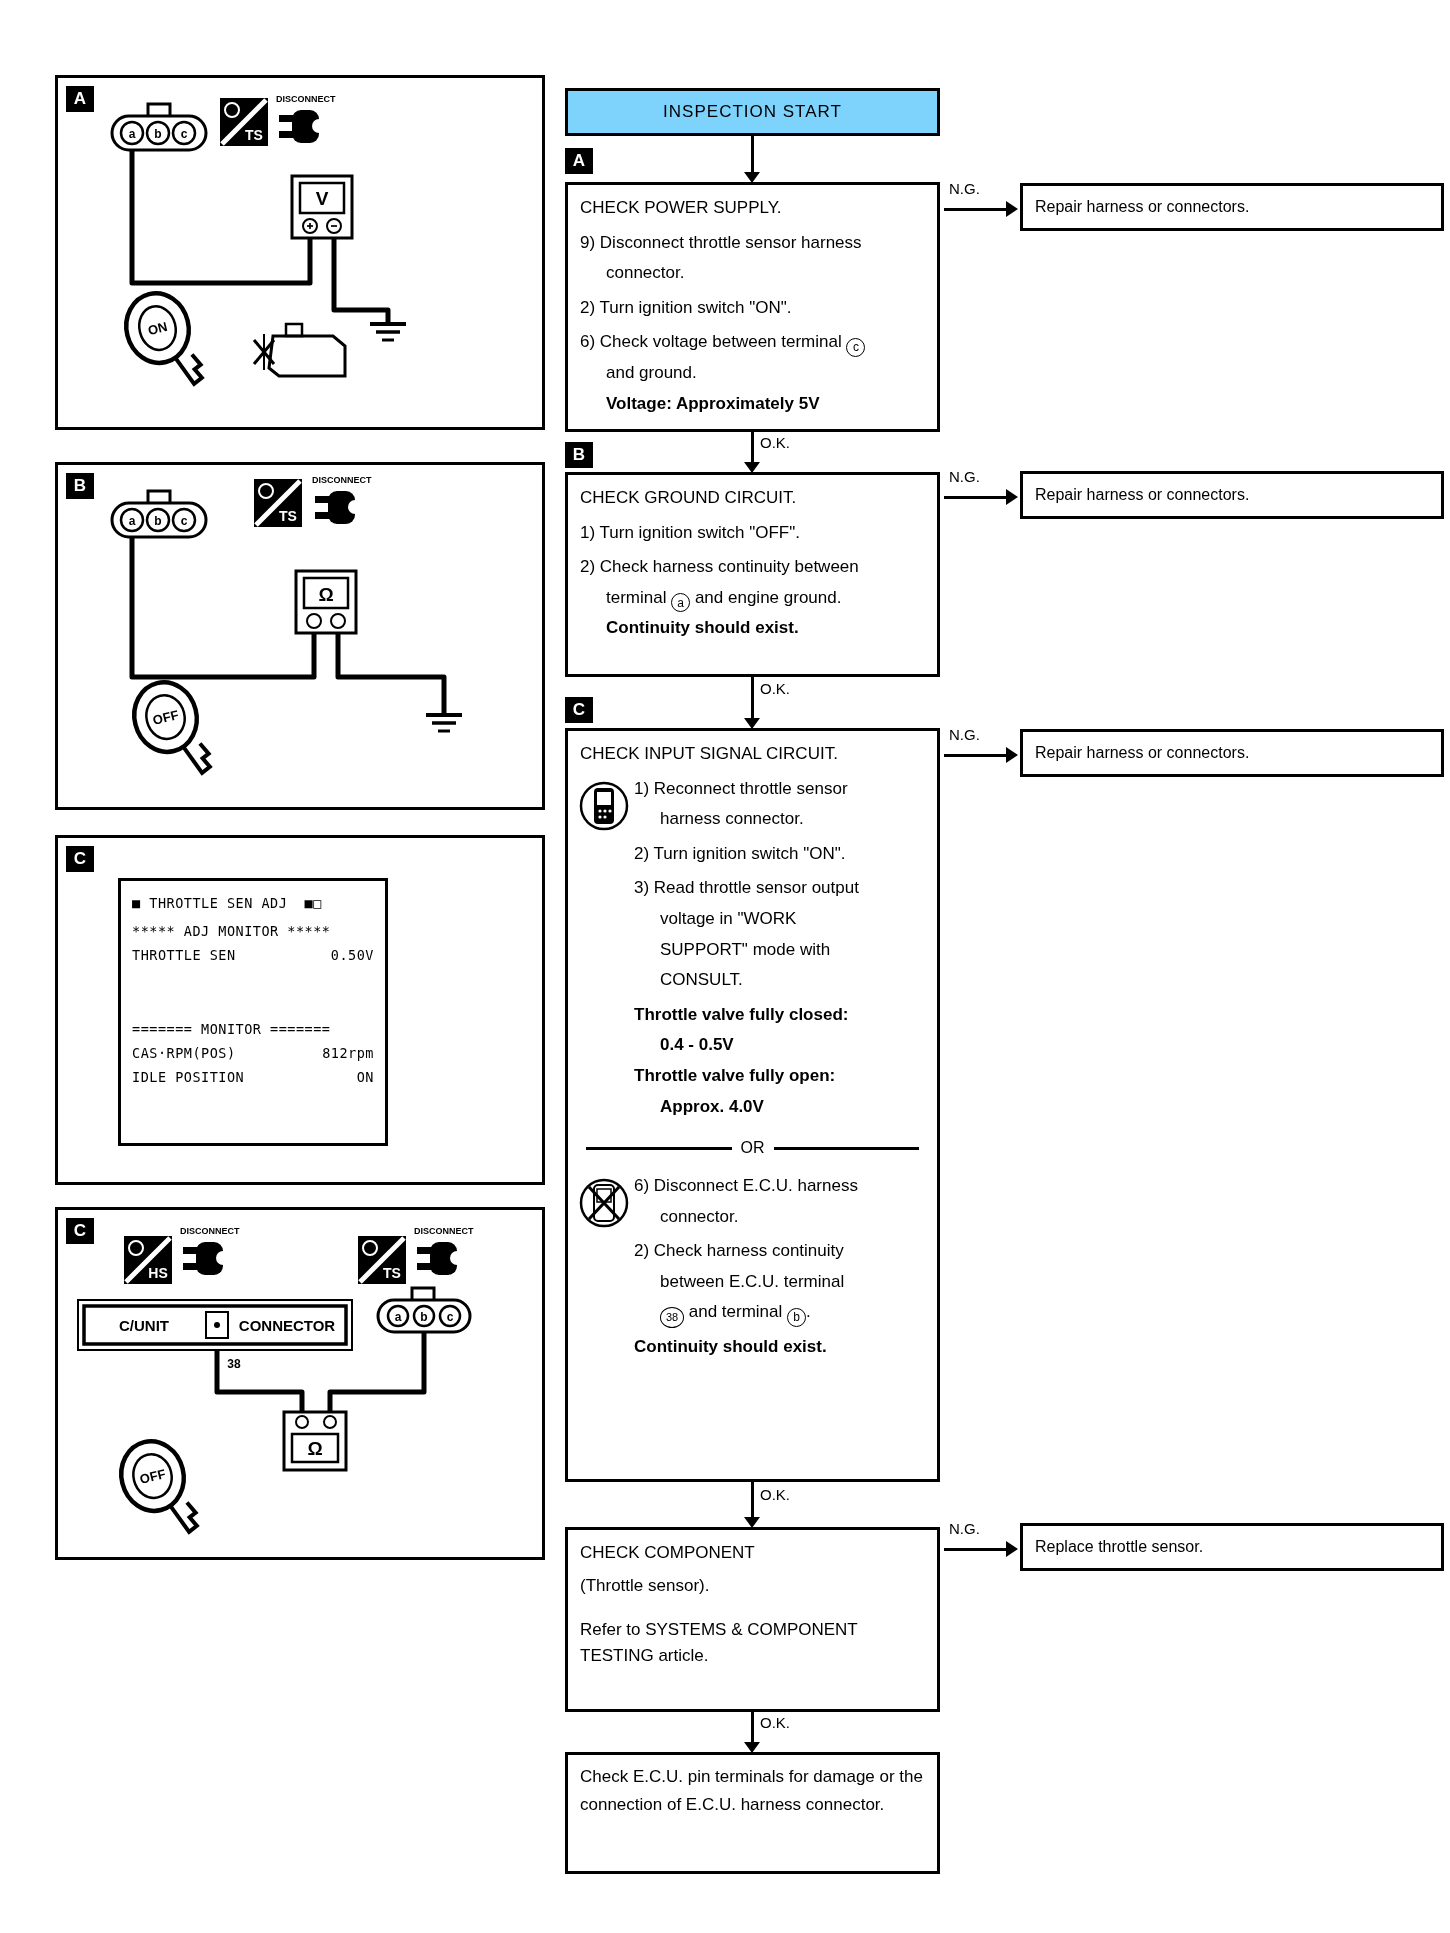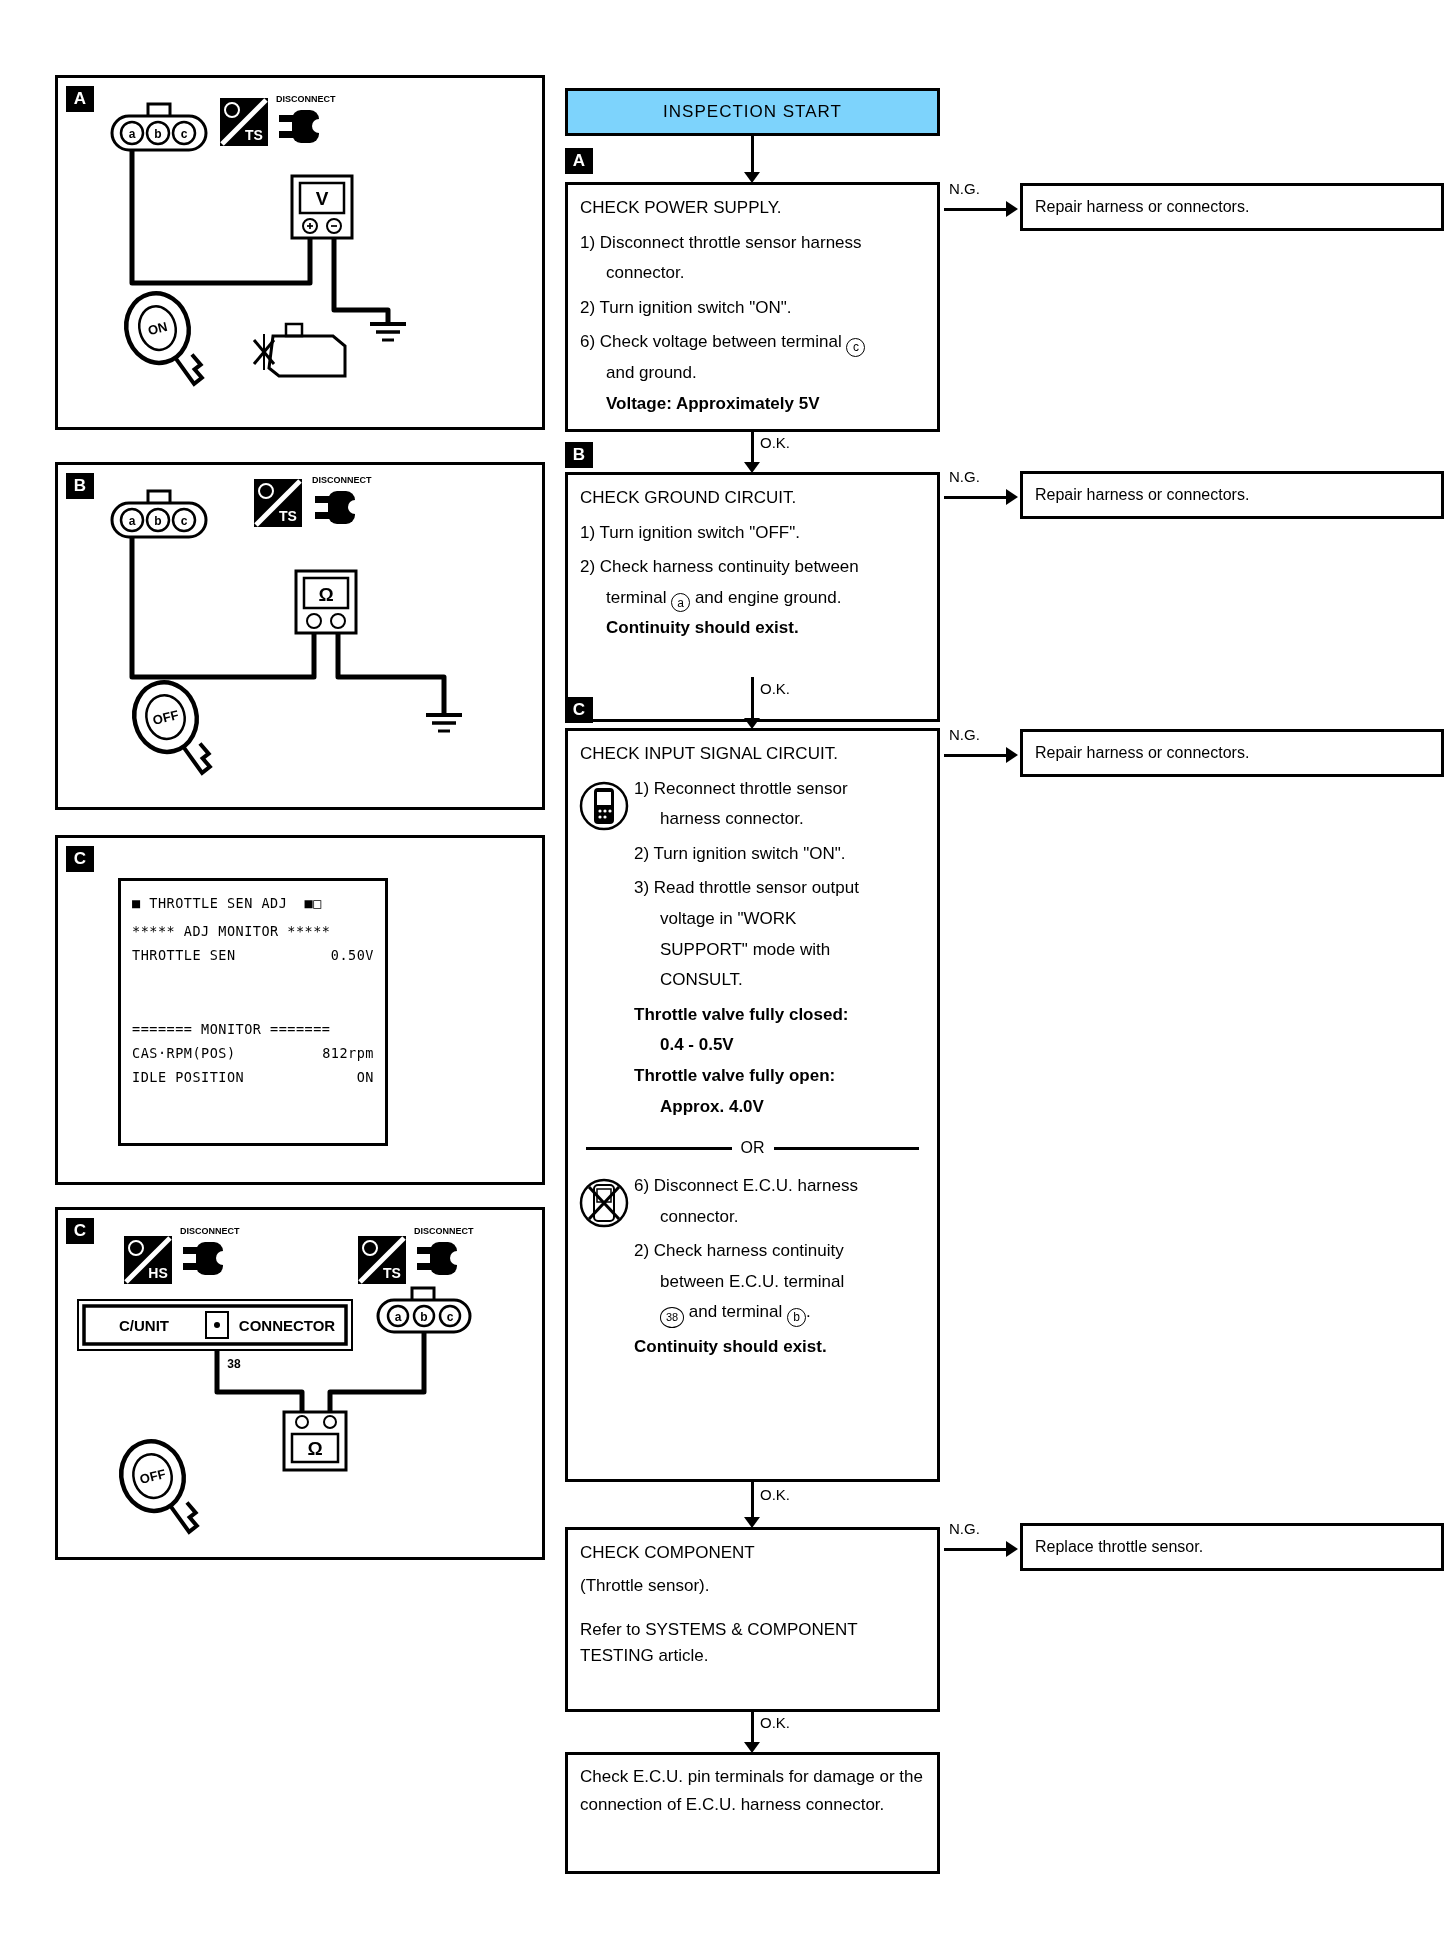--- a/index.html
+++ b/index.html
@@ -294,42 +294,42 @@
     <span>INSPECTION START</span>
   </div>
 
   <div class="vline" style="left:751px;top:136px;height:36px"></div>
   <div class="head-down" style="left:744px;top:172px"></div>
 
   <div class="tagbox" style="left:565px;top:148px">A</div>
 
   <div class="fbox" style="left:565px;top:182px;width:375px;height:250px;padding-right:42px">
     <div class="btitle">CHECK POWER SUPPLY.</div>
-    <div class="step">1) Disconnect throttle sensor harness connector.</div>
+    <div class="step">9) Disconnect throttle sensor harness connector.</div>
     <div class="step">2) Turn ignition switch "ON".</div>
     <div class="step">
       <span>6) Check voltage between terminal </span><span class="circ">c</span><span> and ground.</span>
     </div>
     <div class="specl">Voltage: Approximately 5V</div>
   </div>
 
   <div class="nglabel" style="left:947px;top:180px">N.G.</div>
   <div class="hline" style="left:944px;top:208px;width:62px"></div>
   <div class="head-right" style="left:1006px;top:201px"></div>
   <div class="ngbox" style="top:183px">
     <span>Repair harness or connectors.</span>
   </div>
 
   <div class="oklabel" style="left:758px;top:434px">O.K.</div>
   <div class="vline" style="left:751px;top:432px;height:30px"></div>
   <div class="head-down" style="left:744px;top:462px"></div>
 
   <div class="tagbox" style="left:565px;top:442px">B</div>
 
-  <div class="fbox" style="left:565px;top:472px;width:375px;height:250px;padding-right:42px">
+  <div class="fbox" style="left:565px;top:472px;width:375px;height:205px;padding-right:42px">
     <div class="btitle">CHECK GROUND CIRCUIT.</div>
     <div class="step">1) Turn ignition switch "OFF".</div>
     <div class="step">
       <span>2) Check harness continuity between terminal </span><span class="circ">a</span><span> and engine ground.</span>
     </div>
     <div class="specl">Continuity should exist.</div>
   </div>
 
   <div class="nglabel" style="left:947px;top:468px">N.G.</div>
   <div class="hline" style="left:944px;top:496px;width:62px"></div>

